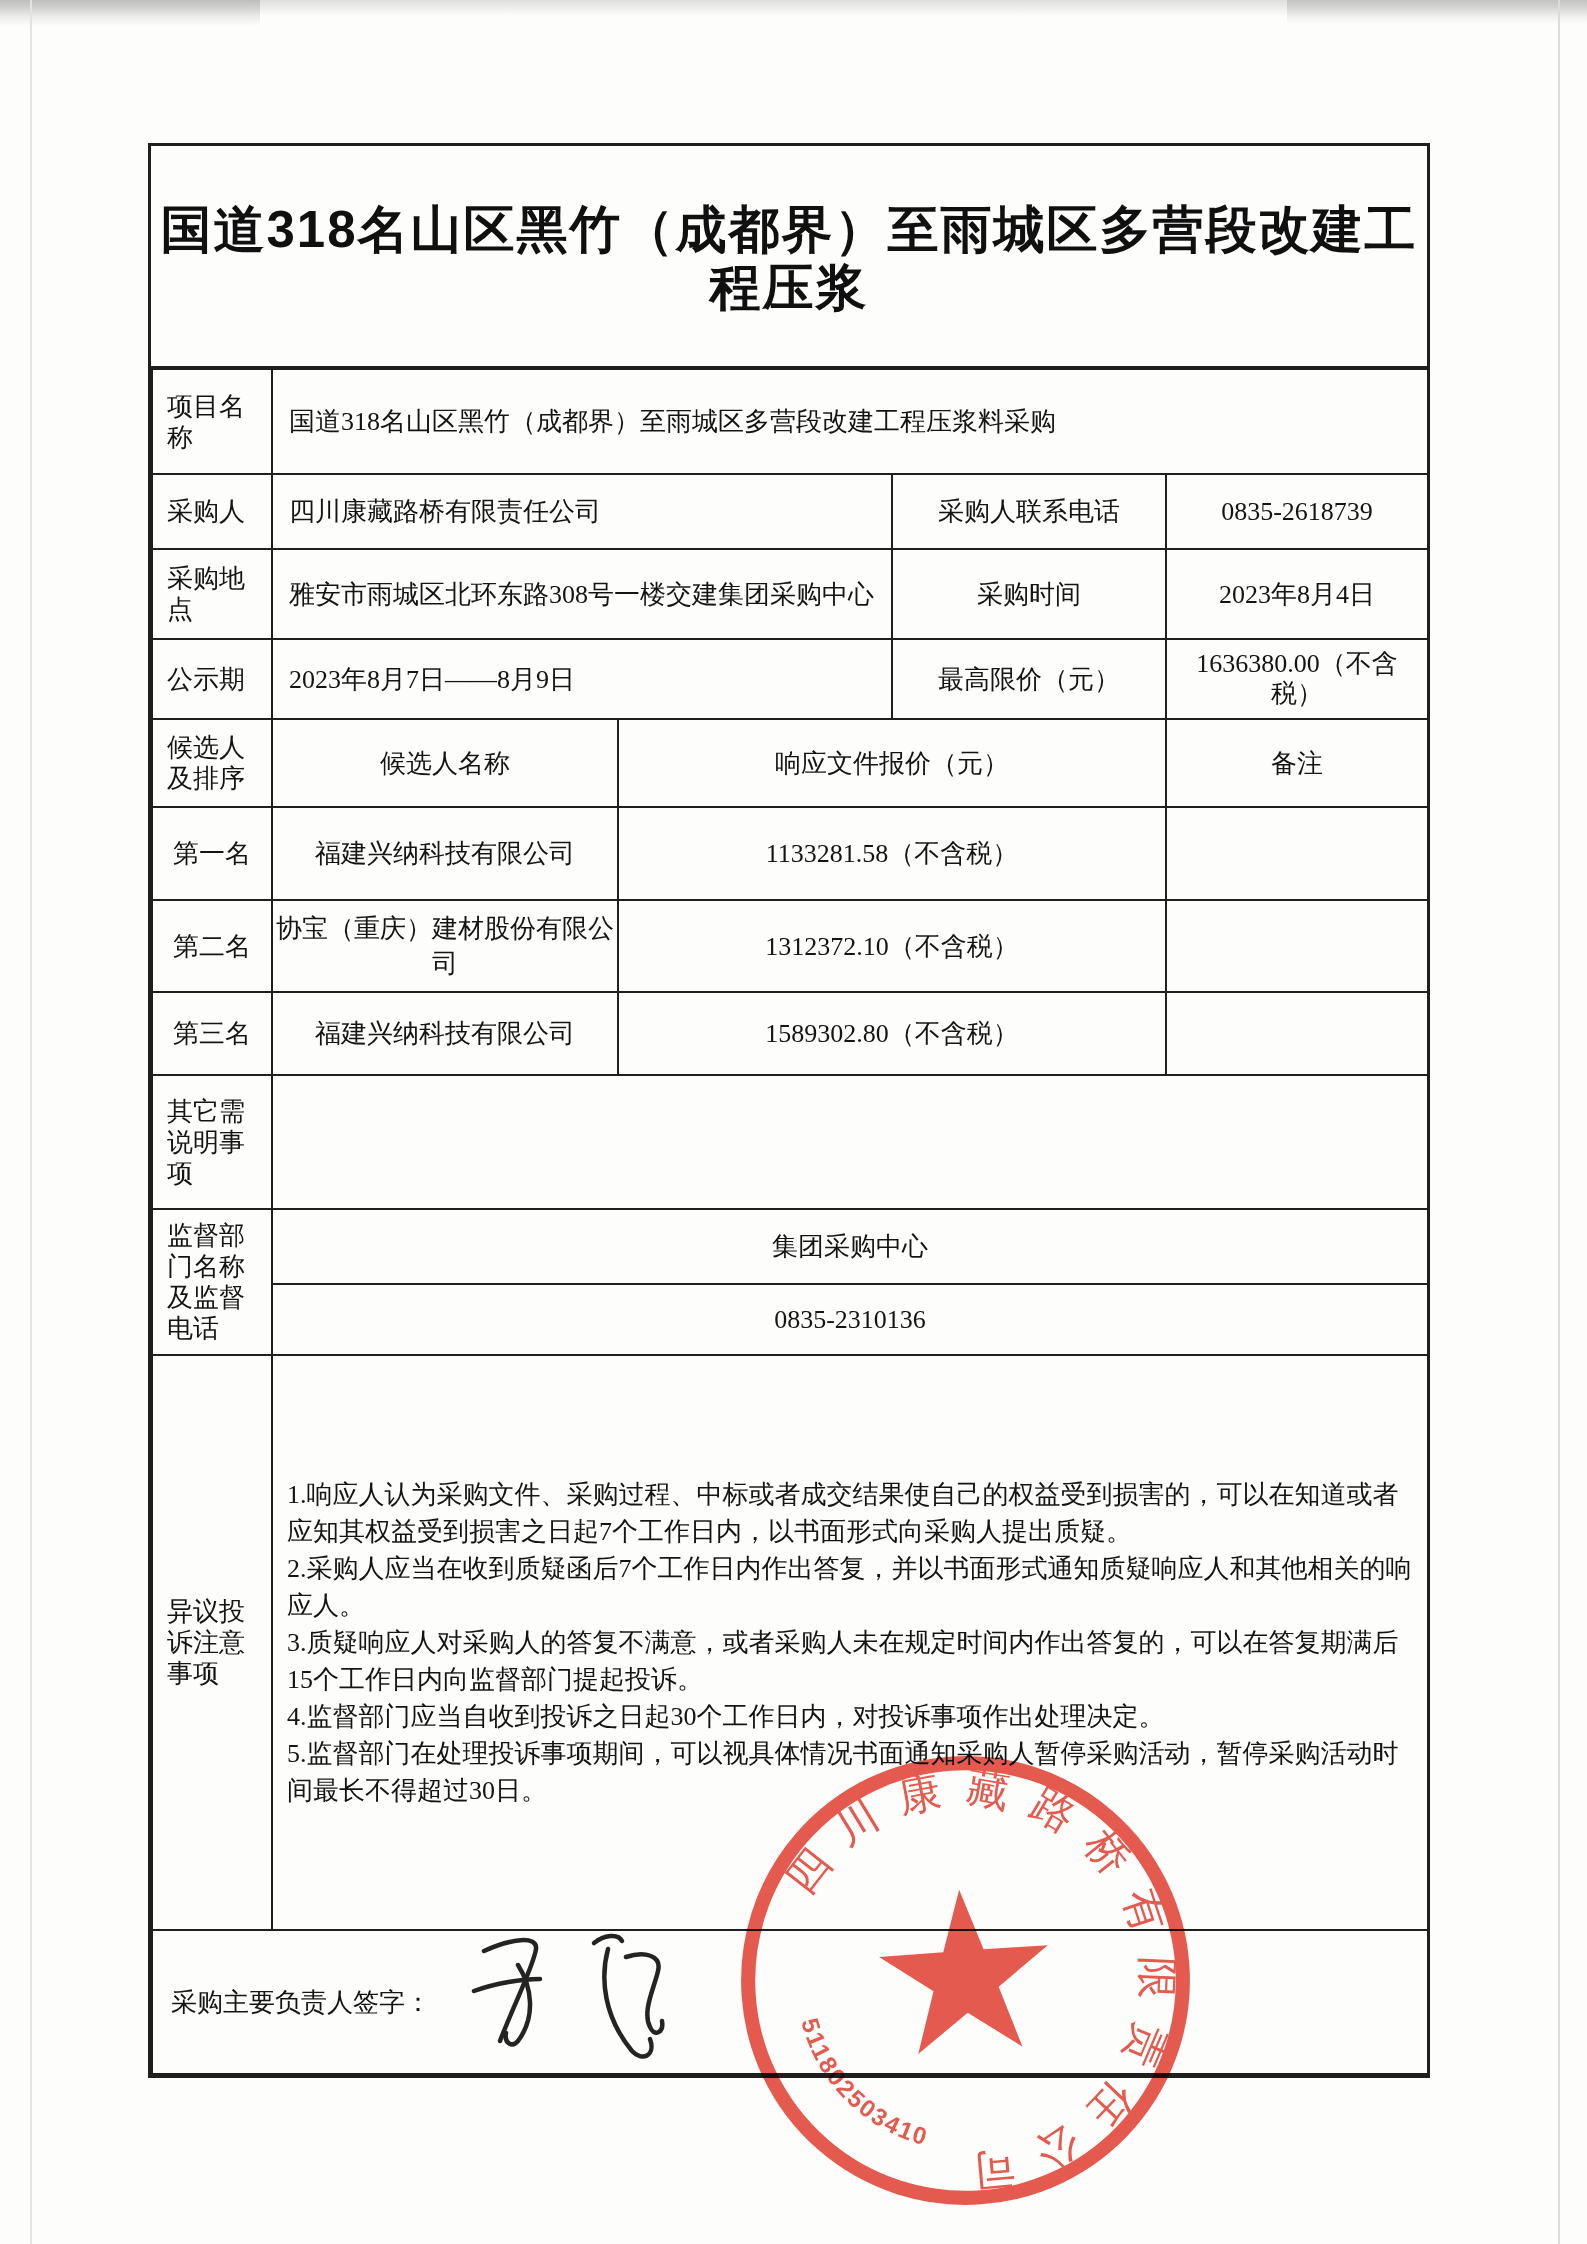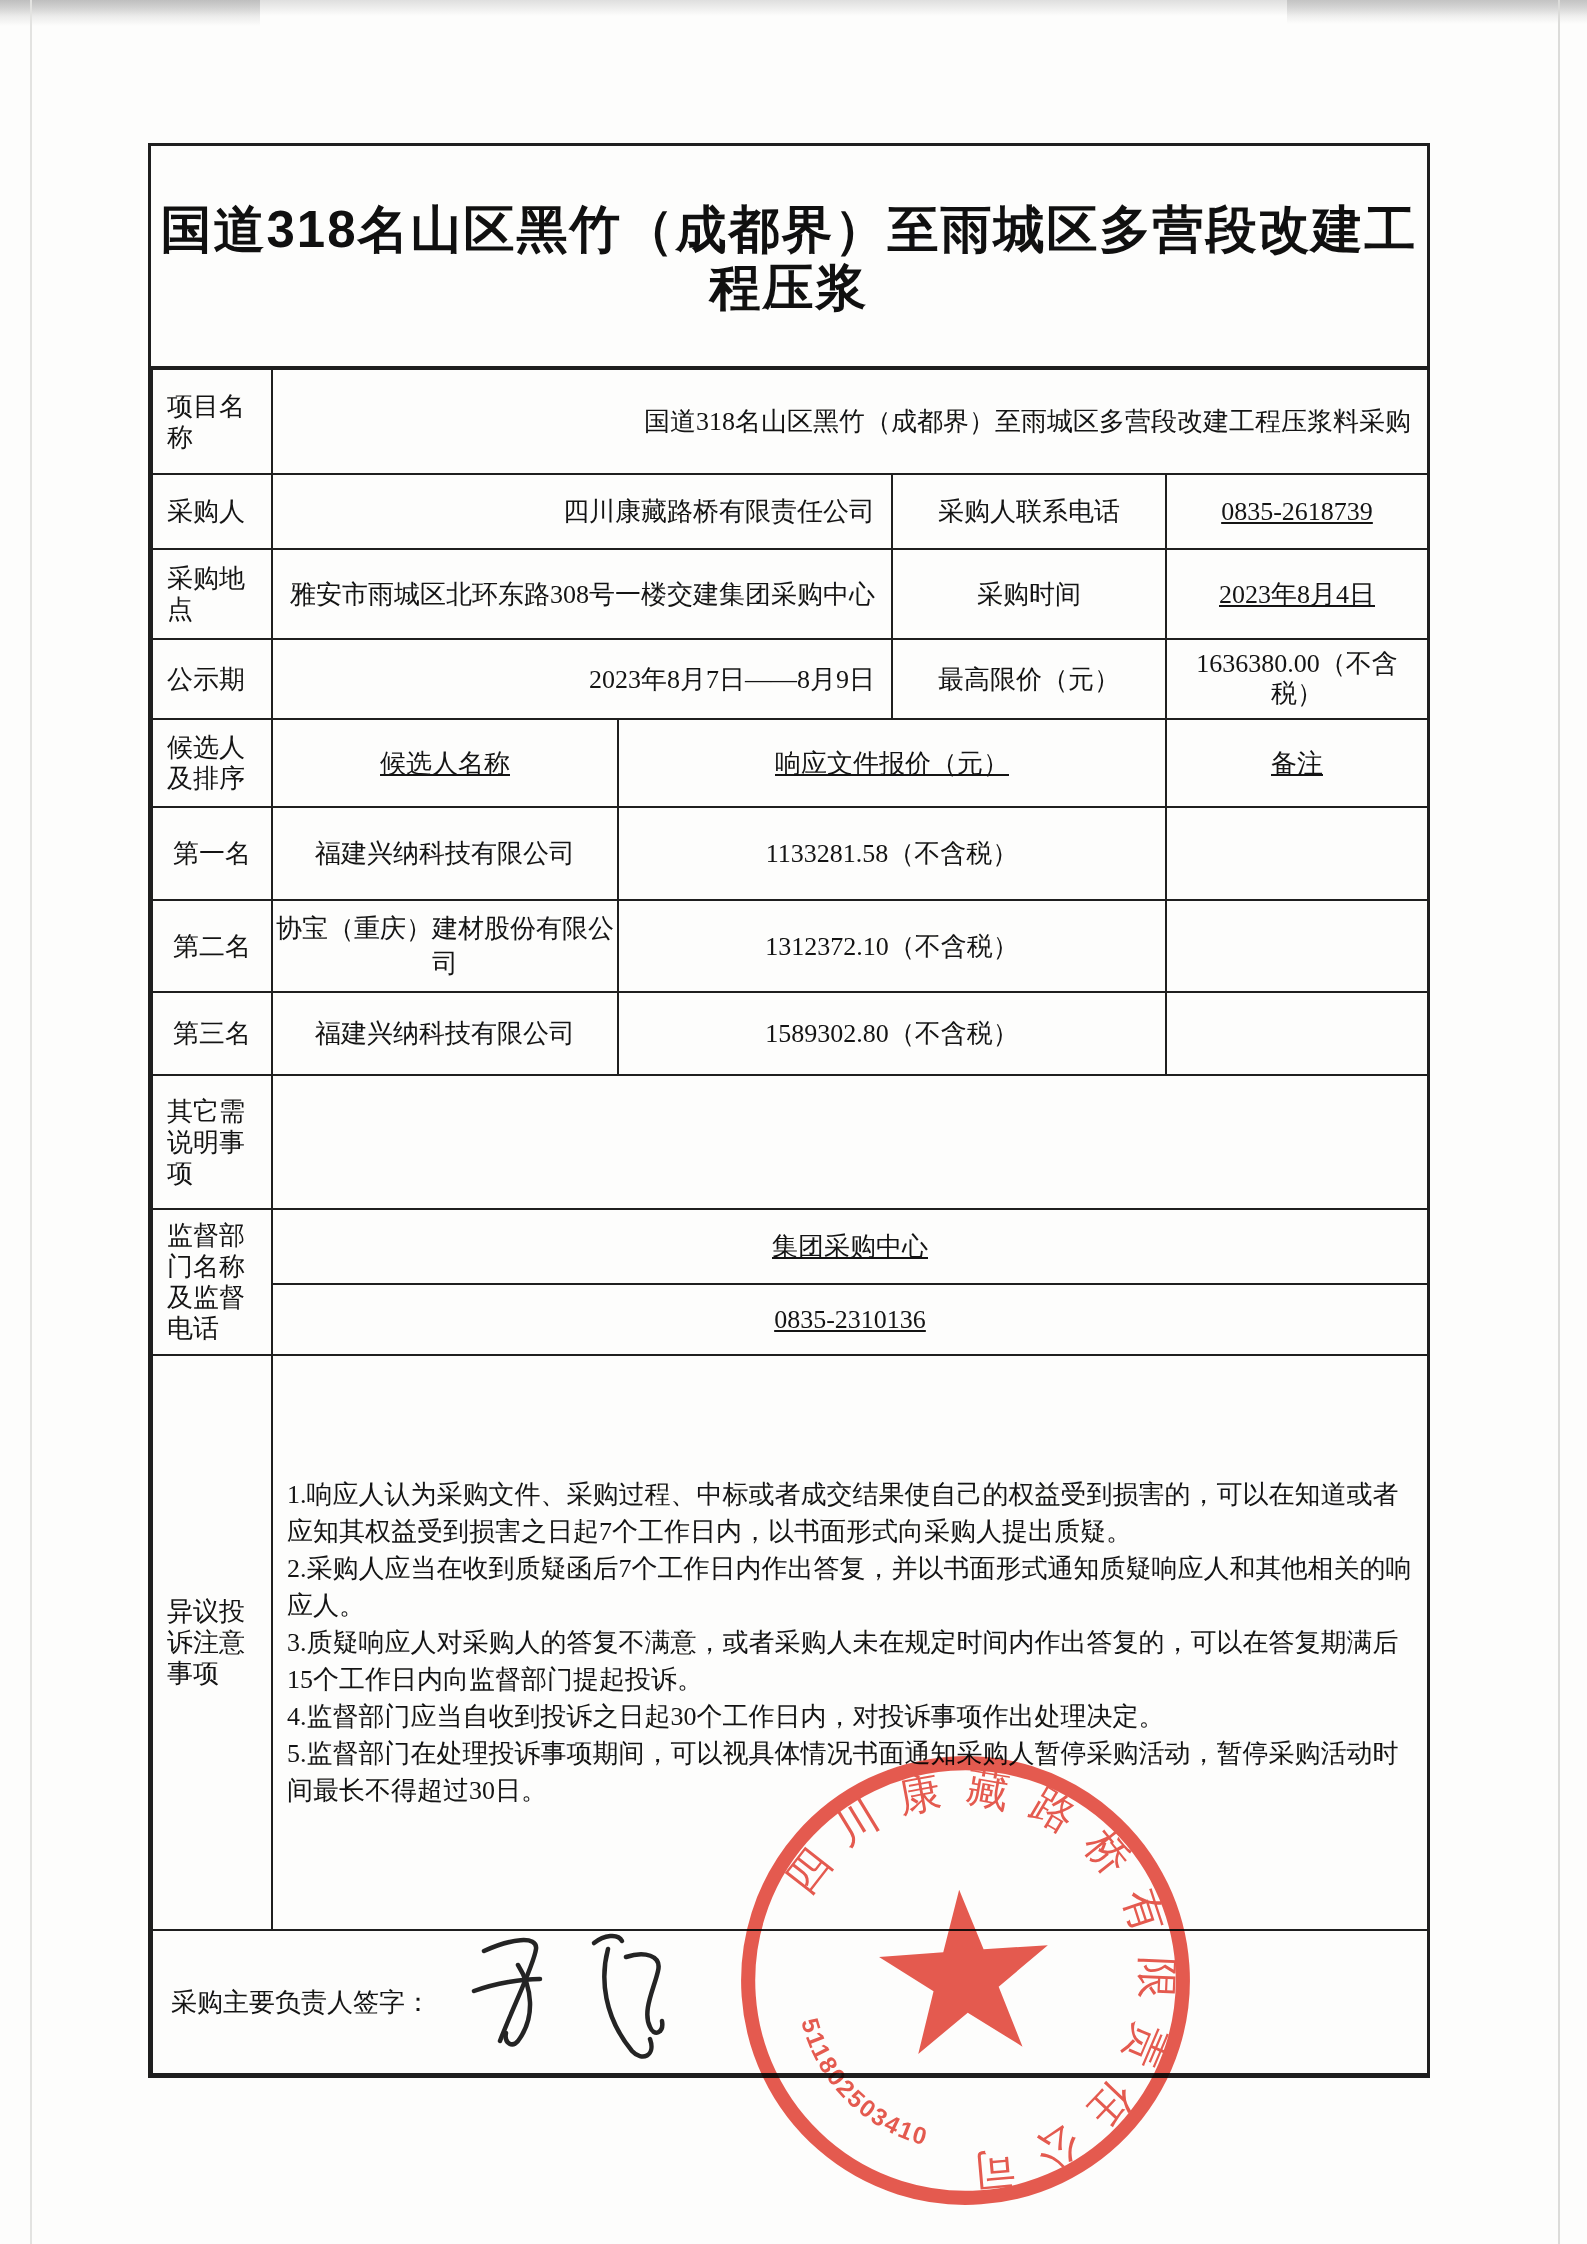--- a/index.html
+++ b/index.html
@@ -31,22 +31,22 @@
     font-weight:bold;font-size:51px;line-height:58px;letter-spacing:2px;
     text-align:center;color:#101010;padding-top:6px;box-sizing:border-box;
   }
   table.main{border-collapse:collapse;table-layout:fixed;width:1276px;}
   table.main td{
     border:2px solid #1f1f1f;vertical-align:middle;
     font-size:26px;color:#141414;overflow:hidden;
   }
   .lab{text-align:left;padding:0 14px;line-height:31px;}
   .lab2{text-align:center;padding:0 6px;}
-  .left{text-align:right;padding:0 16px;line-height:33px;}
-  .ctr{text-align:center;padding:0 8px;line-height:31px;text-decoration:underline;}
+  .left{text-align:left;padding:0 16px;line-height:33px;}
+  .ctr{text-align:center;padding:0 8px;line-height:31px;}
   .wrapnarrow{text-align:center;padding:0 24px;line-height:30px;font-size:24px;}
   .name-cell{text-align:center;font-size:24px;font-family:"Liberation Sans","DejaVu Sans",sans-serif;}
   .quote-cell{text-align:center;font-size:24px;}
   .rank-cell{text-align:center;font-size:24px;}
   tr.r1{height:105px;} tr.r2{height:75px;} tr.r3{height:90px;} tr.r4{height:80px;}
   tr.r5{height:88px;} tr.r6{height:93px;} tr.r7{height:92px;} tr.r8{height:83px;}
   tr.r9{height:134px;} tr.r10a{height:75px;} tr.r10b{height:71px;}
   tr.r11{height:575px;} tr.r12{height:74px;}
   .objection-cell{padding:0 14px 0 14px;}
   .objection-cell .oi{line-height:37px;font-size:26px;text-align:left;}

